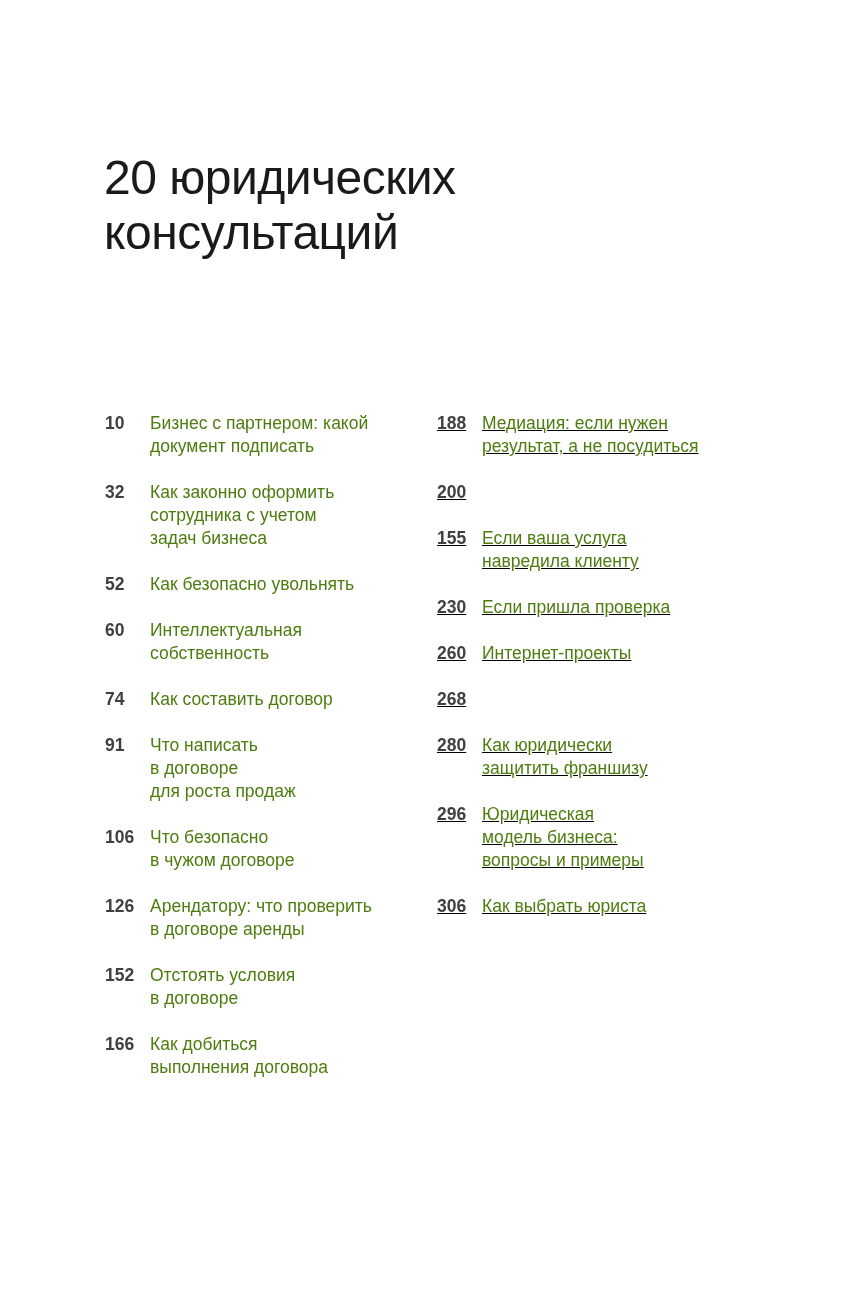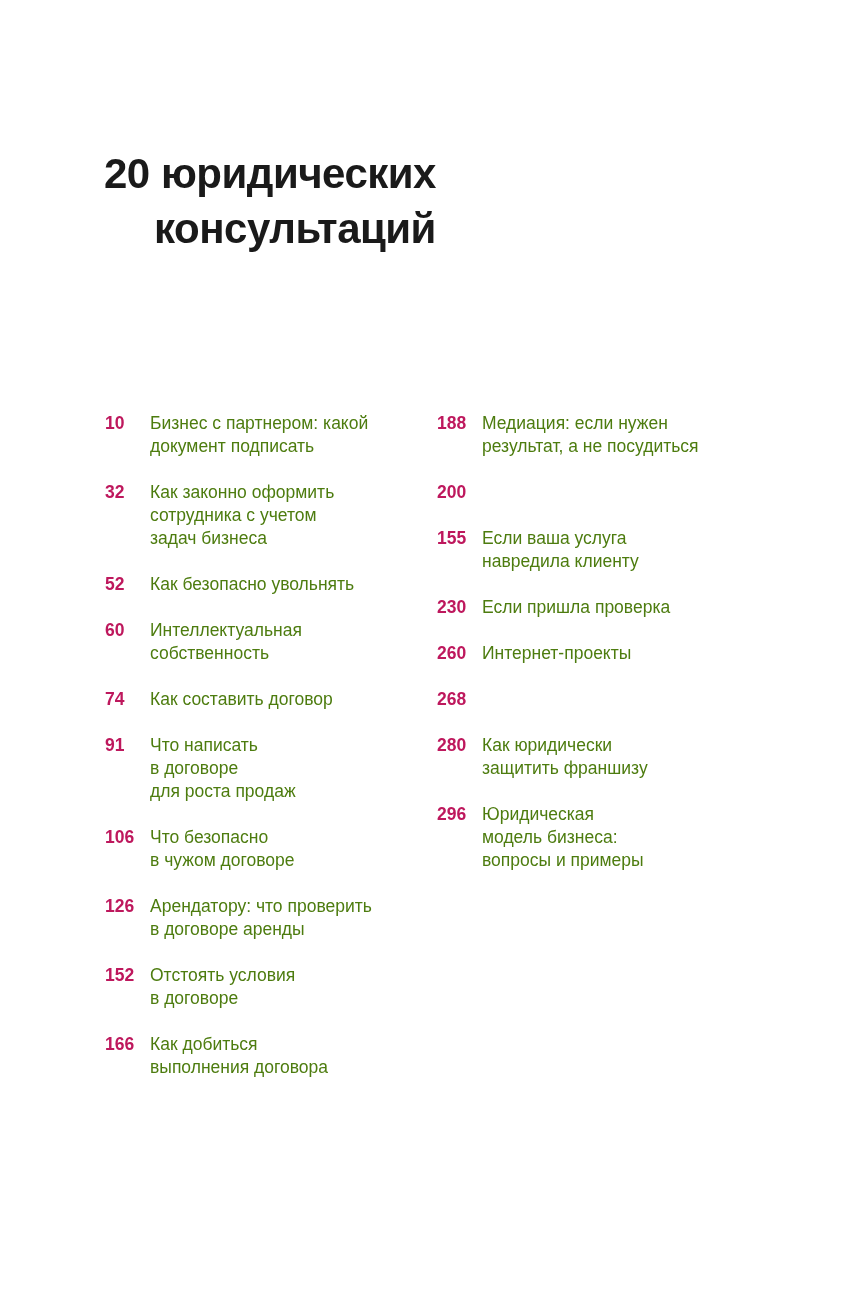--- a/index.html
+++ b/index.html
@@ -16,47 +16,46 @@
   }
   .page {
     position: absolute;
     inset: 0;
     background: #ffffff;
   }
   .book-title {
     position: absolute;
     left: 104px;
     top: 118px;
-    font-size: 42px;
-    font-weight: 700;
+    font-size: 48px;
+    font-weight: 400;
     line-height: 55px;
     letter-spacing: -0.5px;
     color: #1a1a1a;
     white-space: pre-line;
-    text-align: right;
   }
   .toc-col {
     position: absolute;
     top: 412px;
     width: 330px;
   }
   .toc-col.left  { left: 105px; }
-  .toc-col.right { left: 437px; }
+  .toc-col.right { left: 437px; text-decoration: underline; }
   .entry {
     display: flex;
     align-items: flex-start;
     margin-bottom: 23px;
     font-size: 17.5px;
     line-height: 23px;
   }
   .entry .num {
     flex: 0 0 45px;
     width: 45px;
     font-weight: 700;
-    color: #be185d;
+    color: #404040;
   }
   .entry .ttl {
     color: #4d7c0f;
     white-space: pre-line;
   }
 </style>
 </head>
 <body>
 
 <div class="page">
@@ -146,15 +145,19 @@
       <span class="num">280</span>
       <span class="ttl">Как юридически
 защитить франшизу</span>
     </div>
     <div class="entry">
       <span class="num">296</span>
       <span class="ttl">Юридическая
 модель бизнеса:
 вопросы и примеры</span>
     </div>
+    <div class="entry">
+      <span class="num">306</span>
+      <span class="ttl">Как выбрать юриста</span>
+    </div>
   </div>
 
 </div>
 
 </body></html>

